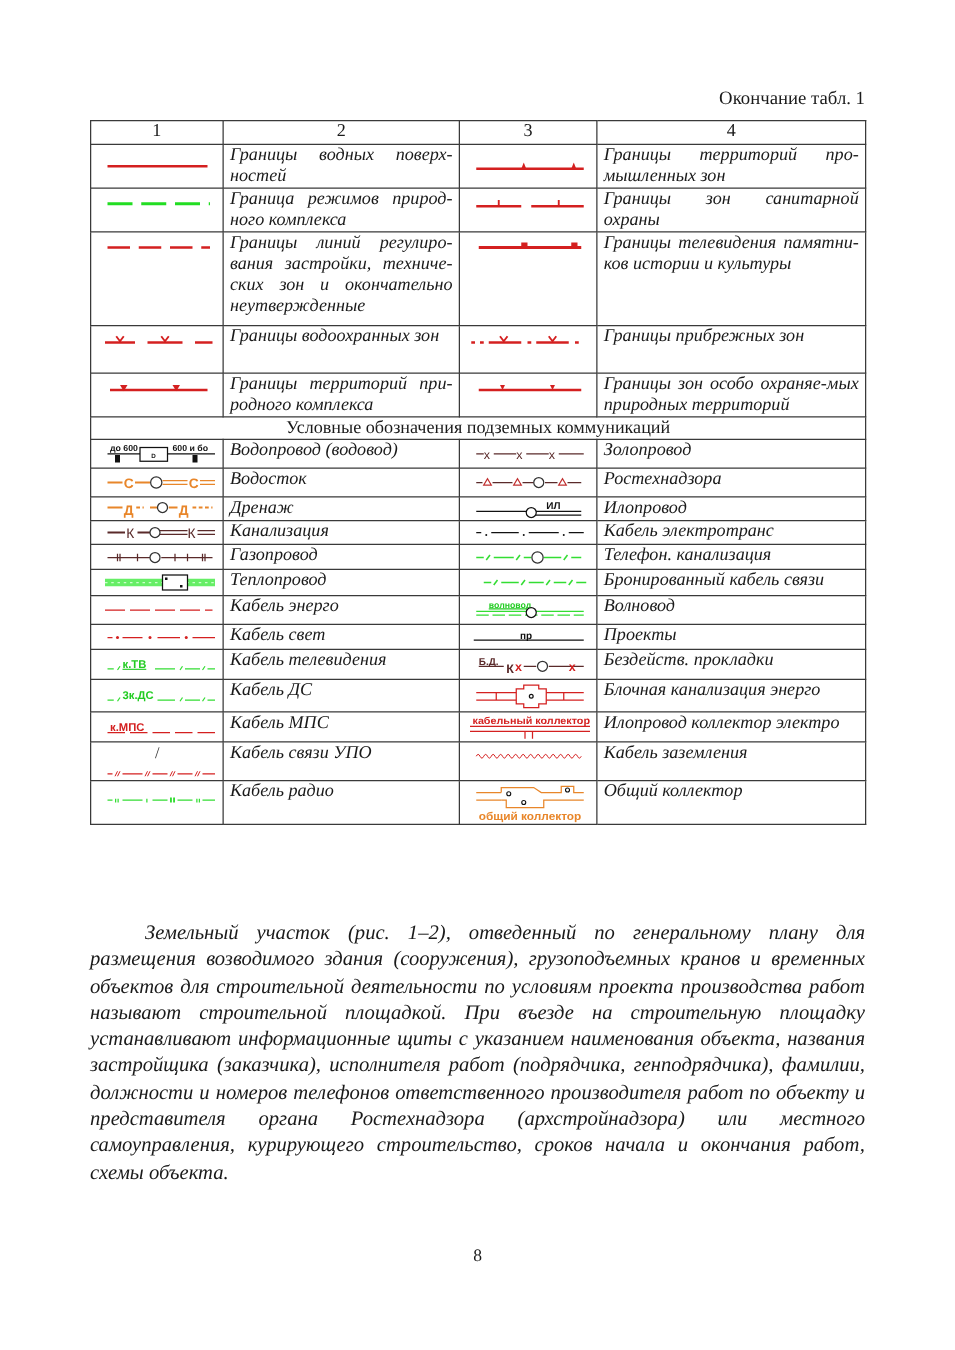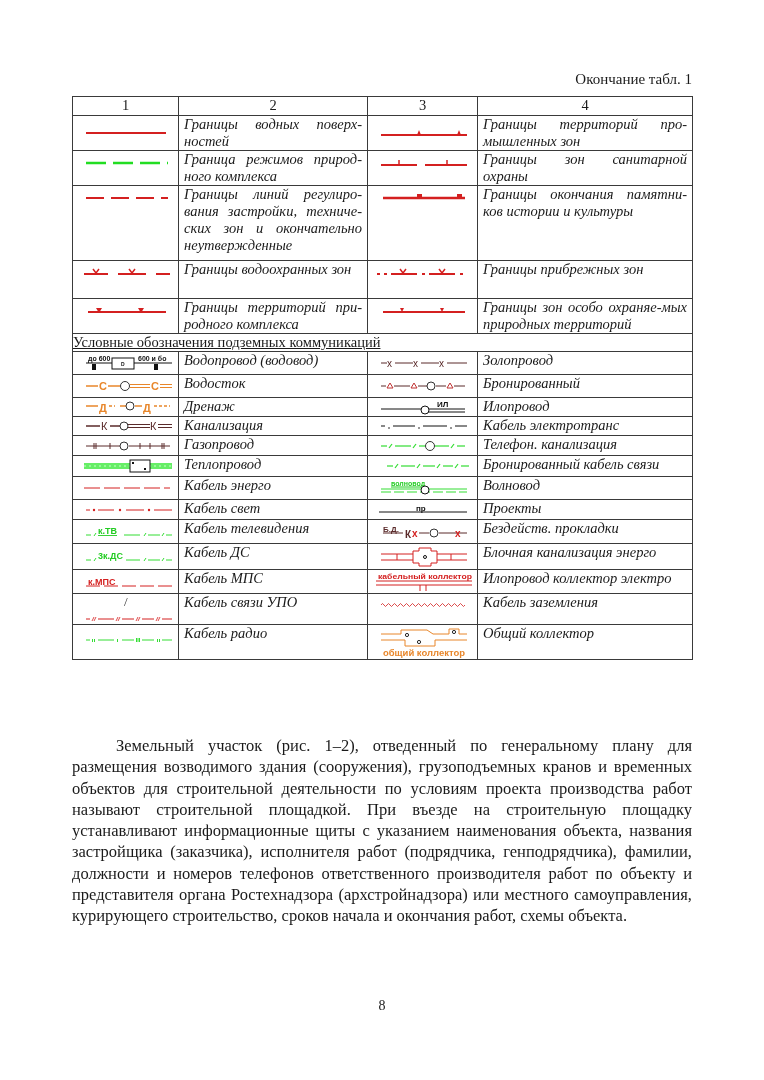--- a/index.html
+++ b/index.html
@@ -5,24 +5,24 @@
   html, body { margin: 0; padding: 0; background: #ffffff; }
   body { width: 764px; height: 1080px; position: relative; overflow: hidden;
          font-family: "Liberation Serif", "DejaVu Serif", serif; color: #1a1a1a; }
   .page-caption { position: absolute; right: 72px; top: 71px; font-size: 15px; }
   table.legend { position: absolute; left: 72px; top: 96px; width: 620px;
                  border-collapse: collapse; table-layout: fixed; font-size: 14.5px; line-height: 17px; }
   table.legend td { border: 1px solid #3a3a3a; padding: 0 5px; vertical-align: top; }
   table.legend td.sym { padding: 0; vertical-align: middle; text-align: center; }
   table.legend td.txt { text-align: justify; font-style: italic; }
   table.legend tr.hdr td { text-align: center; height: 18px; }
-  table.legend tr.section td { height: 16px; padding: 0; text-decoration: underline; }
+  table.legend tr.section td { text-align: center; height: 16px; padding: 0; }
   table.legend svg { display: block; margin: 0 auto; }
   .body-text { position: absolute; left: 72px; top: 735px; width: 620px;
-               font-size: 16.5px; line-height: 21.3px; text-align: justify; }
+               font-size: 16.5px; line-height: 21.3px; text-align: justify; font-style: italic; }
   .body-text p { margin: 0; text-indent: 44px; }
   .page-number { position: absolute; left: 0; width: 764px; top: 998px; text-align: center; font-size: 14px; }
 </style>
 </head>
 <body>
 
 <div class="page-caption">Окончание табл. 1</div>
 
 <table class="legend">
   <colgroup>
@@ -82,21 +82,21 @@
           </svg>
     </td>
     <td class="txt">Границы линий регулиро-вания застройки, техниче-ских зон и окончательно неутвержденные</td>
     <td class="sym" style="vertical-align:top;padding-top:3px">
       <svg width="108" height="14">
             <line x1="14" y1="9" x2="96" y2="9" stroke="#d42020" stroke-width="2.5"></line>
             <rect x="48" y="5" width="5" height="5" fill="#d42020"></rect>
             <rect x="88" y="5" width="5" height="5" fill="#d42020"></rect>
           </svg>
     </td>
-    <td class="txt">Границы окончания памятни-ков истории и культуры</td>
+    <td class="txt">Границы телевидения памятни-ков истории и культуры</td>
   </tr>
 
   <tr style="height:38px">
     <td class="sym" style="vertical-align:top;padding-top:4px">
       <svg width="100" height="14">
             <line x1="8" y1="9" x2="32" y2="9" stroke="#d42020" stroke-width="2"></line>
             <line x1="42" y1="9" x2="70" y2="9" stroke="#d42020" stroke-width="2"></line>
             <line x1="80" y1="9" x2="94" y2="9" stroke="#d42020" stroke-width="2"></line>
             <path d="M17,4 L20,8 L23,4 M20,8 L20,9" stroke="#d42020" stroke-width="1.5" fill="none"></path>
             <path d="M53,4 L56,8 L59,4 M56,8 L56,9" stroke="#d42020" stroke-width="1.5" fill="none"></path>
@@ -200,21 +200,21 @@
               <line x1="85" y1="7" x2="96" y2="7"></line>
             </g>
             <g fill="none" stroke="#c03030" stroke-width="1">
               <polygon points="18,9 21,4 24,9"></polygon>
               <polygon points="42,9 45,4 48,9"></polygon>
               <polygon points="78,9 81,4 84,9"></polygon>
             </g>
             <circle cx="62" cy="7" r="4" fill="#fff" stroke="#333" stroke-width="1"></circle>
           </svg>
     </td>
-    <td class="txt">Бронированный</td>
+    <td class="txt">Ростехнадзора</td>
   </tr>
 
   <tr style="height:19px">
     <td class="sym">
       <svg width="104" height="16" font-family="Liberation Sans, sans-serif" font-weight="bold">
         <line x1="12" y1="7" x2="24" y2="7" stroke="#e8862a" stroke-width="1.5"></line>
         <text x="25" y="13" font-size="11" fill="#e8862a">Д</text>
         <line x1="35" y1="7" x2="41" y2="7" stroke="#e8862a" stroke-width="1.5" stroke-dasharray="3,2"></line>
         <line x1="46" y1="7" x2="52" y2="7" stroke="#e8862a" stroke-width="1.5"></line>
         <circle cx="56" cy="7" r="4" fill="none" stroke="#333" stroke-width="1"></circle>

